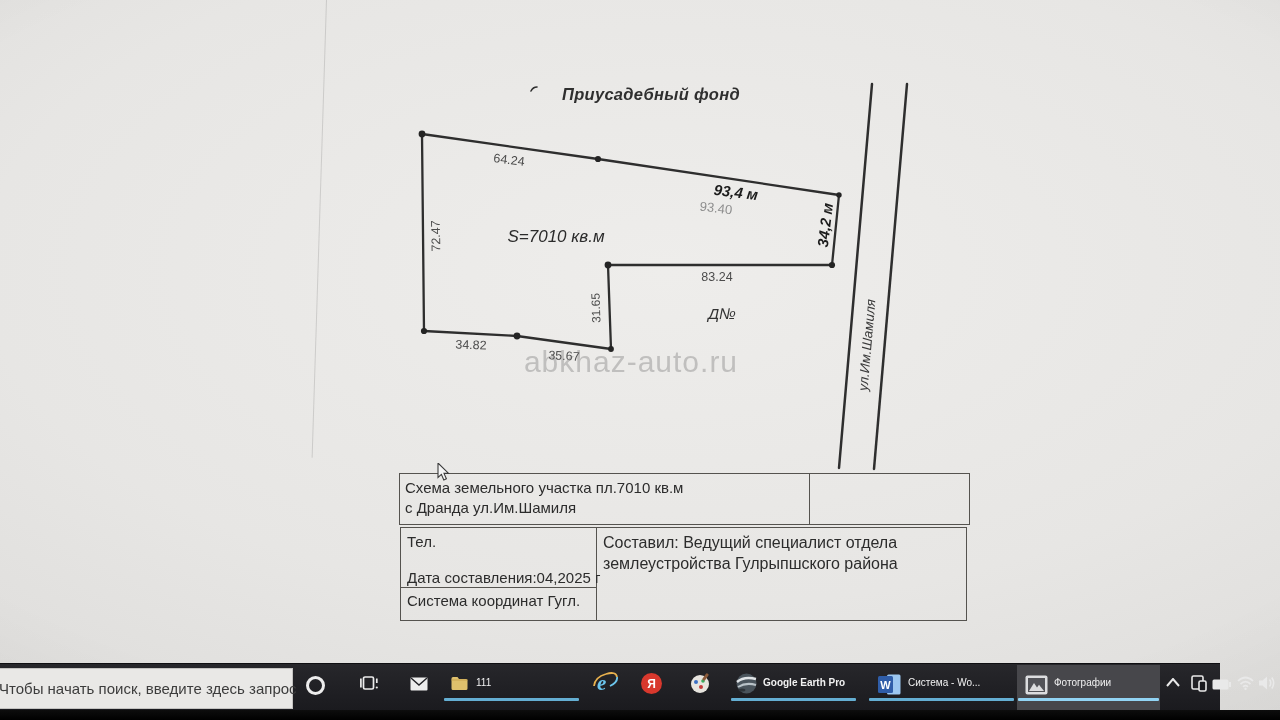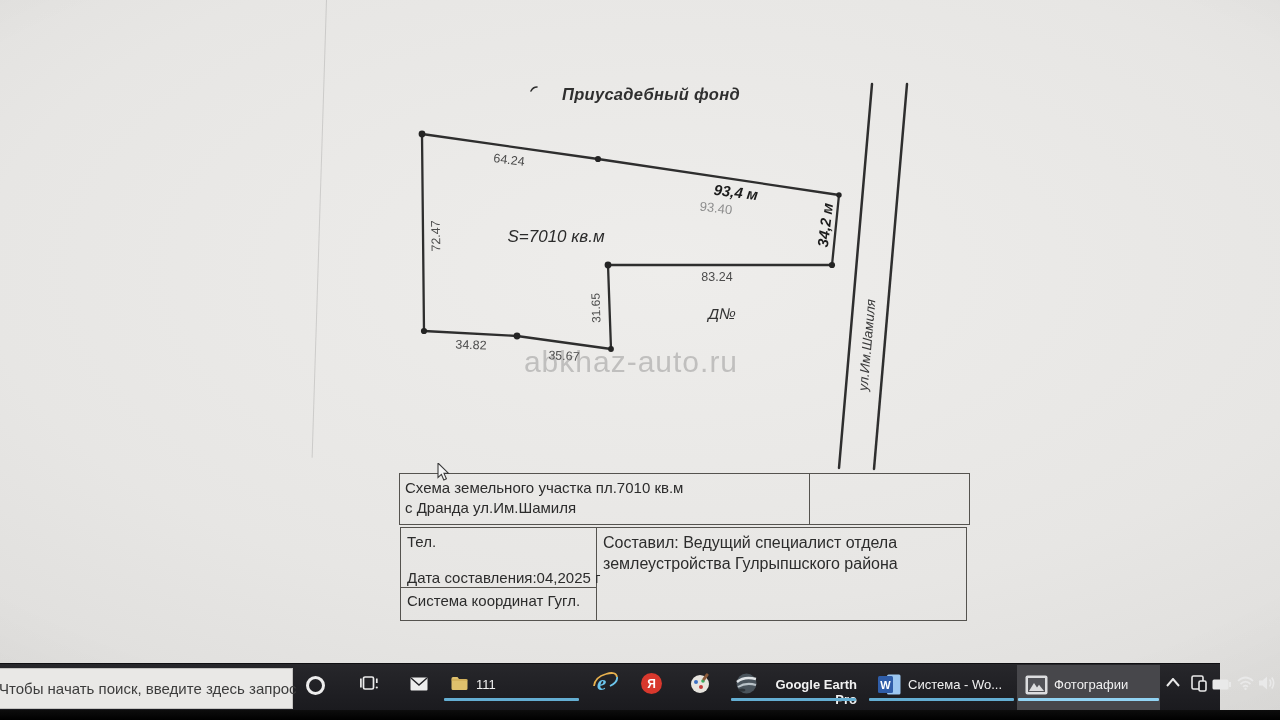--- a/index.html
+++ b/index.html
@@ -16,21 +16,21 @@
   .tbox{position:absolute;border:1.4px solid #55534f;color:#2c2c2c;}
   .tbox .vdiv{position:absolute;top:0;bottom:0;border-left:1.4px solid #55534f;}
   .tbox .hdiv{position:absolute;left:0;border-top:1.4px solid #55534f;}
   .tcell{position:absolute;font-size:15px;line-height:19.5px;}
   
   .taskbar{position:absolute;left:0;top:663px;width:1220px;height:47px;
     background:linear-gradient(#27272b,#1a1a1e);border-top:1px solid #0f0f12;}
   .bezel{position:absolute;left:0;top:710px;width:1280px;height:10px;background:linear-gradient(#0d0d0d,#000);}
   .tb-btn{position:absolute;top:1px;height:45px;}
   .tb-underline{position:absolute;left:1px;right:1px;top:33px;height:2.5px;background:#64aed2;border-radius:1px;}
-  .tb-label{color:#f1f1f1;font-size:13px;position:absolute;top:12px;text-align:right;}
+  .tb-label{color:#f1f1f1;font-size:10px;position:absolute;top:12px;}
   .search{position:absolute;left:-8px;top:4px;width:301px;height:41px;background:#e9e8e6;border:1px solid #c4c3c1;box-sizing:border-box;}
   .search input{border:none;outline:none;background:transparent;width:100%;height:100%;font-family:"Liberation Sans",sans-serif;
     font-size:15px;color:#3c3c3c;padding:0 0 0 6px;}
   .search input::placeholder{color:#3c3c3c;opacity:1;}
   .ring{width:13px;height:13px;border:3px solid #ededed;border-radius:50%;}
   .ya{width:21px;height:21px;border-radius:50%;background:#d8382d;color:#fff;font-weight:bold;font-size:12px;
       display:flex;align-items:center;justify-content:center;}
 </style>
 </head>
 <body>

